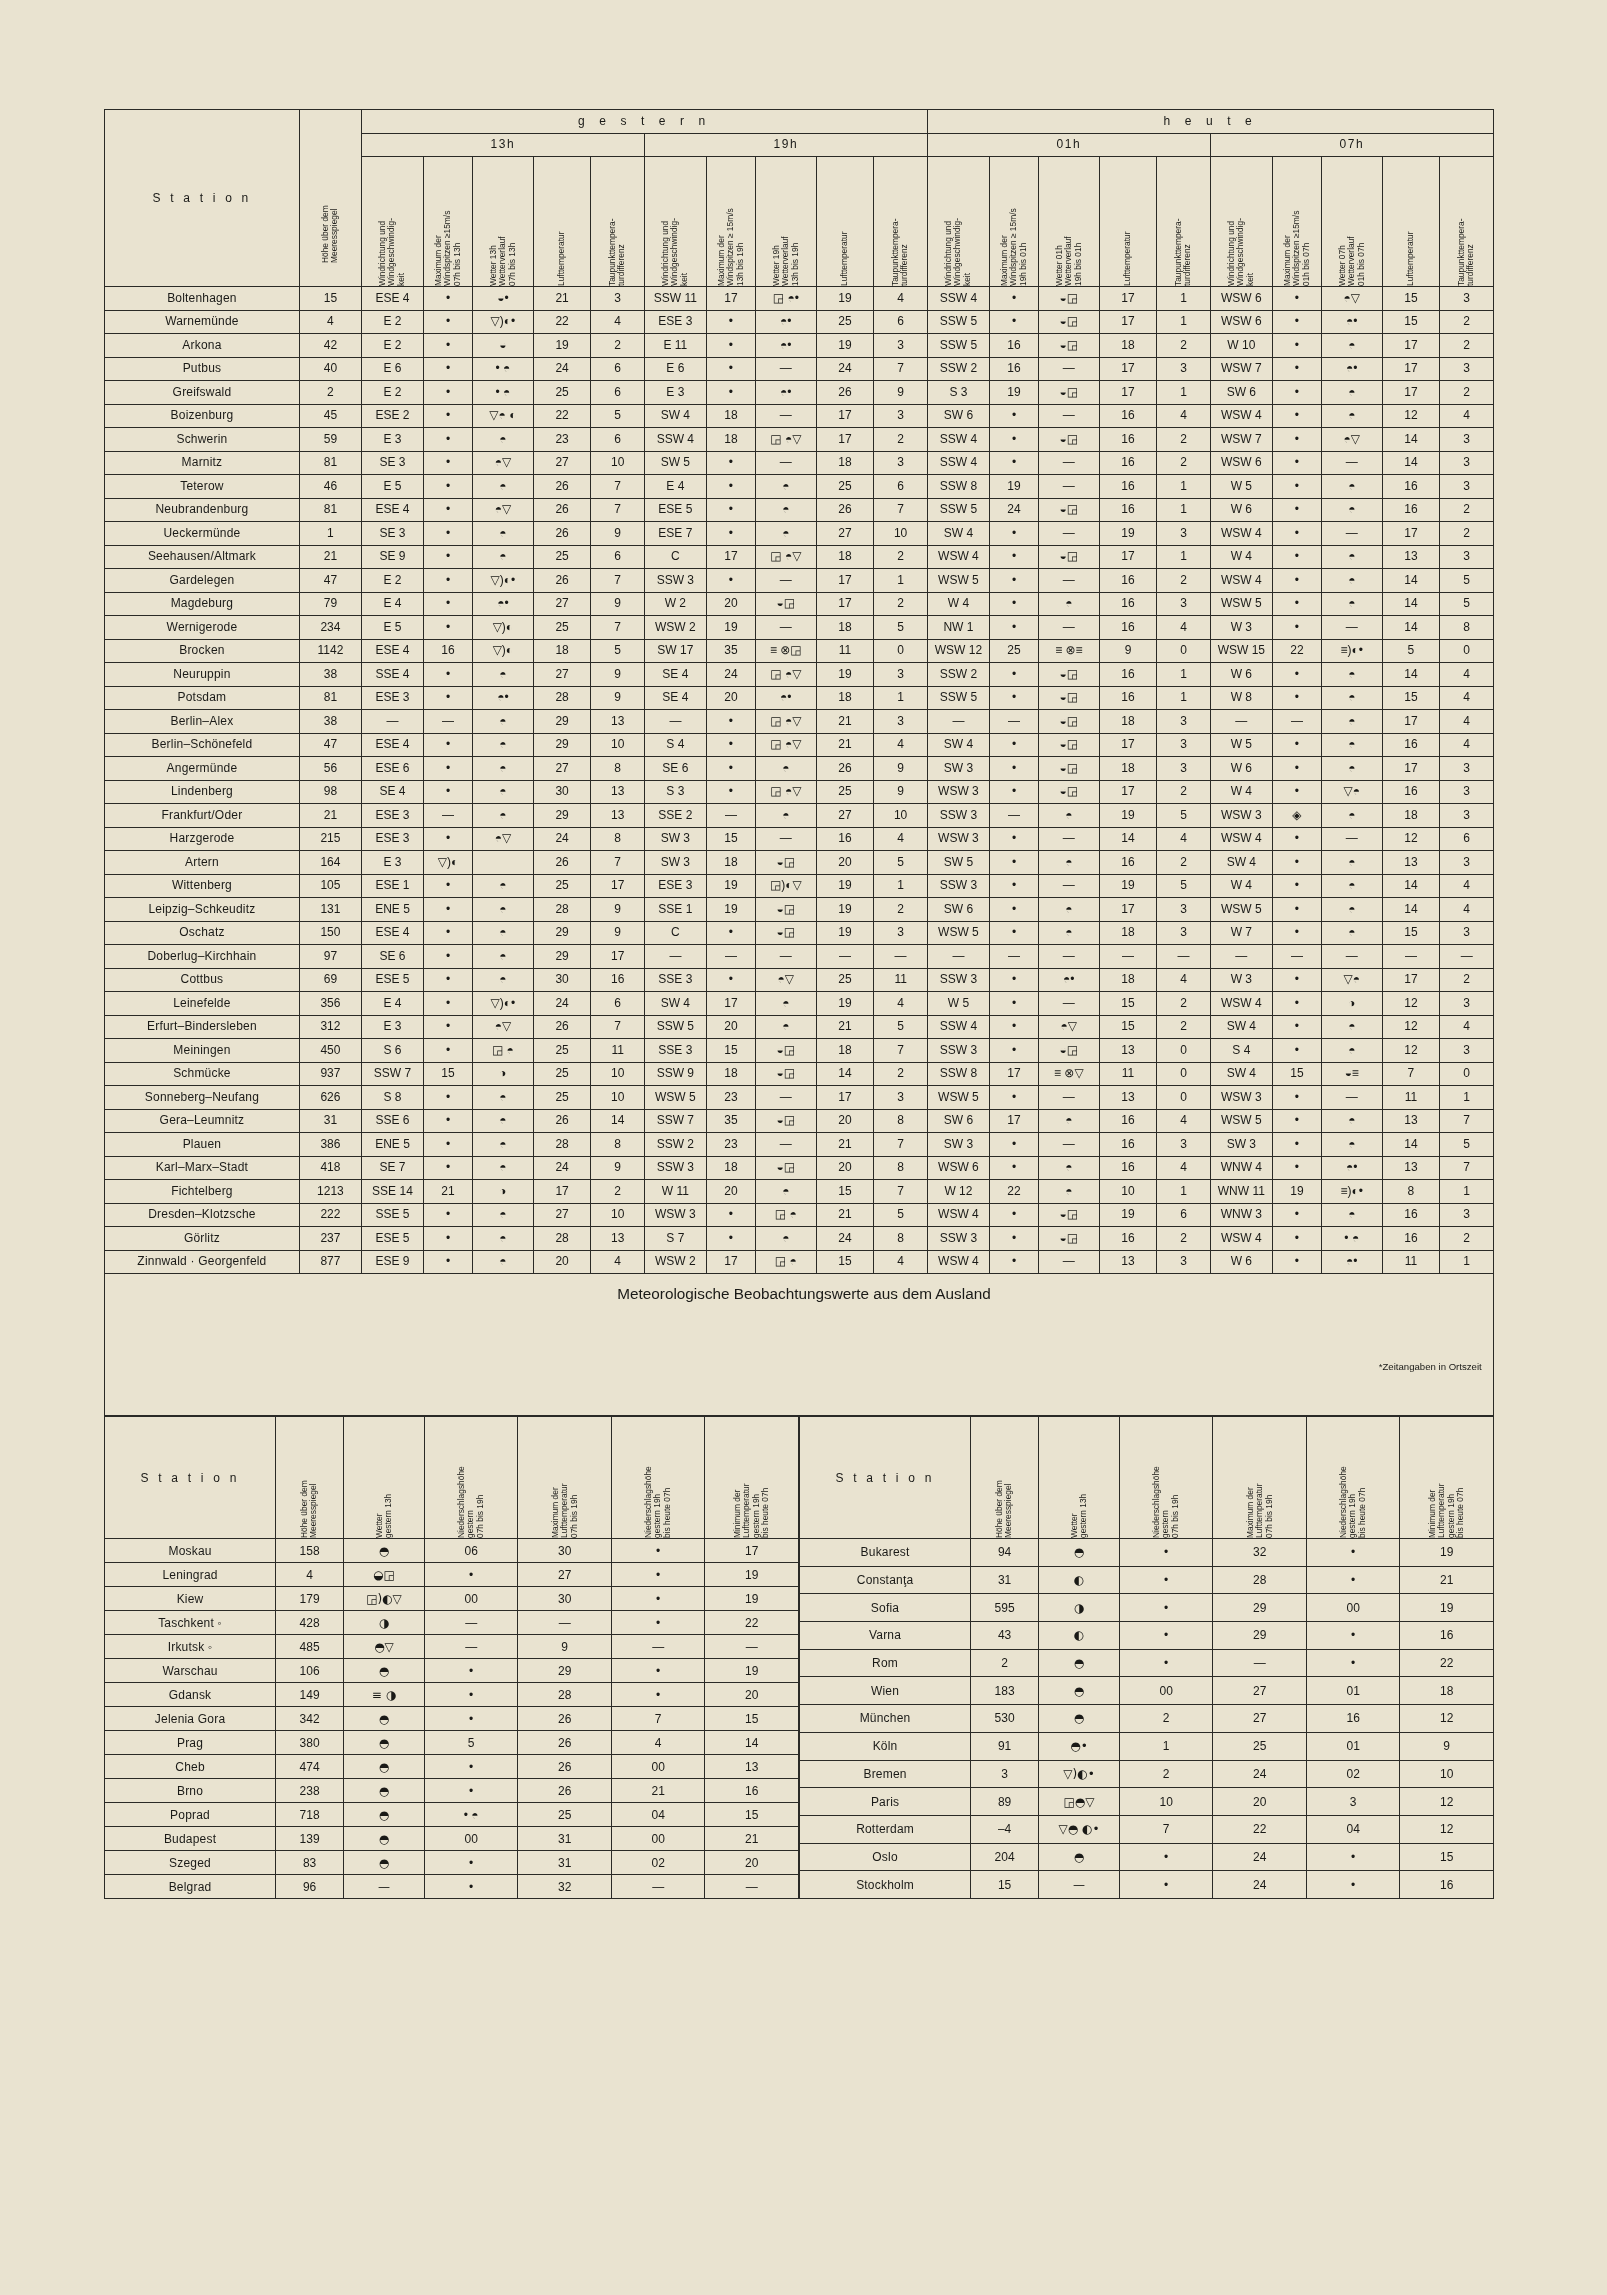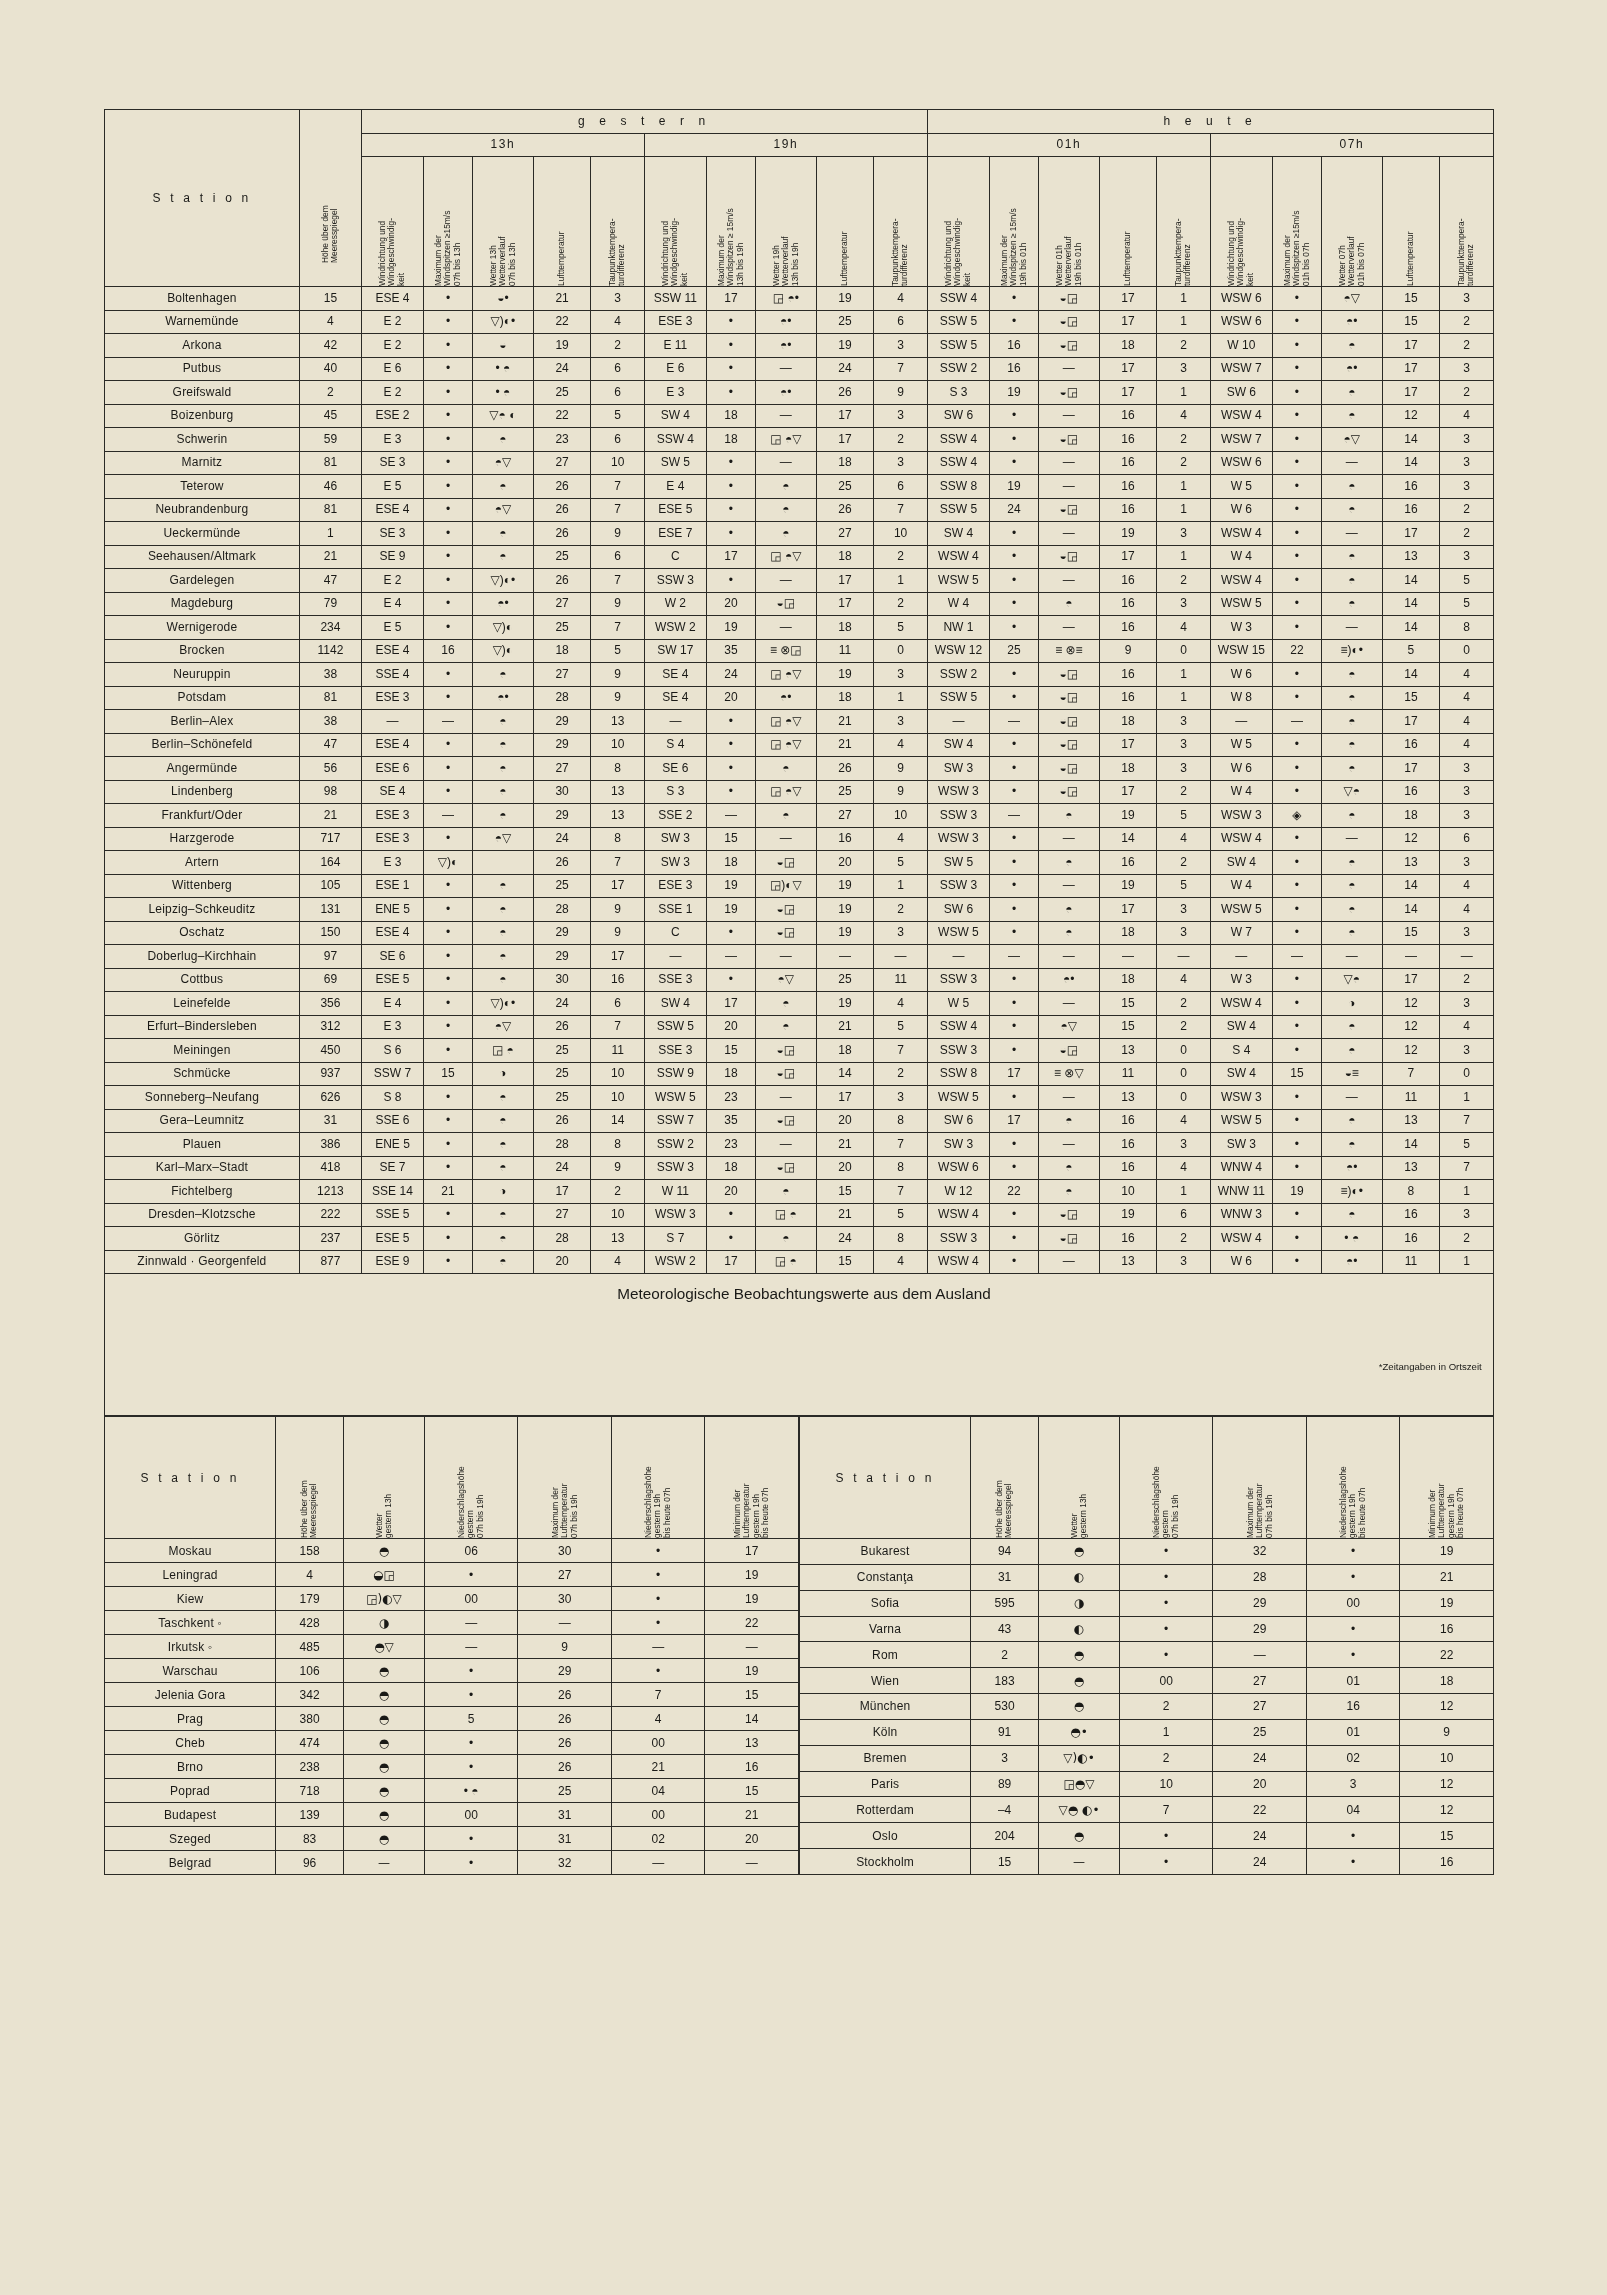--- a/index.html
+++ b/index.html
@@ -781,21 +781,21 @@
             <td class="big">19</td>
             <td class="big">5</td>
             <td class="wind">WSW  3</td>
             <td class="num">◈</td>
             <td class="sym">◓</td>
             <td class="big">18</td>
             <td class="big">3</td>
           </tr>
           <tr>
             <td class="st">Harzgerode</td>
-            <td class="num">717</td>
+            <td class="num">215</td>
             <td class="wind">ESE  3</td>
             <td class="num">•</td>
             <td class="sym">◓▽</td>
             <td class="big">24</td>
             <td class="big">8</td>
             <td class="wind">SW    3</td>
             <td class="num">15</td>
             <td class="sym">—</td>
             <td class="big">16</td>
             <td class="big">4</td>
@@ -1344,20 +1344,29 @@
             <tr>
               <td class="st">Warschau</td>
               <td class="num">106</td>
               <td class="sym">◓</td>
               <td class="num">•</td>
               <td class="big">29</td>
               <td class="num">•</td>
               <td class="big">19</td>
             </tr>
             <tr>
+              <td class="st">Gdansk</td>
+              <td class="num">149</td>
+              <td class="sym">≡ ◑</td>
+              <td class="num">•</td>
+              <td class="big">28</td>
+              <td class="num">•</td>
+              <td class="big">20</td>
+            </tr>
+            <tr>
               <td class="st">Jelenia Gora</td>
               <td class="num">342</td>
               <td class="sym">◓</td>
               <td class="num">•</td>
               <td class="big">26</td>
               <td class="num">7</td>
               <td class="big">15</td>
             </tr>
             <tr>
               <td class="st">Prag</td>

